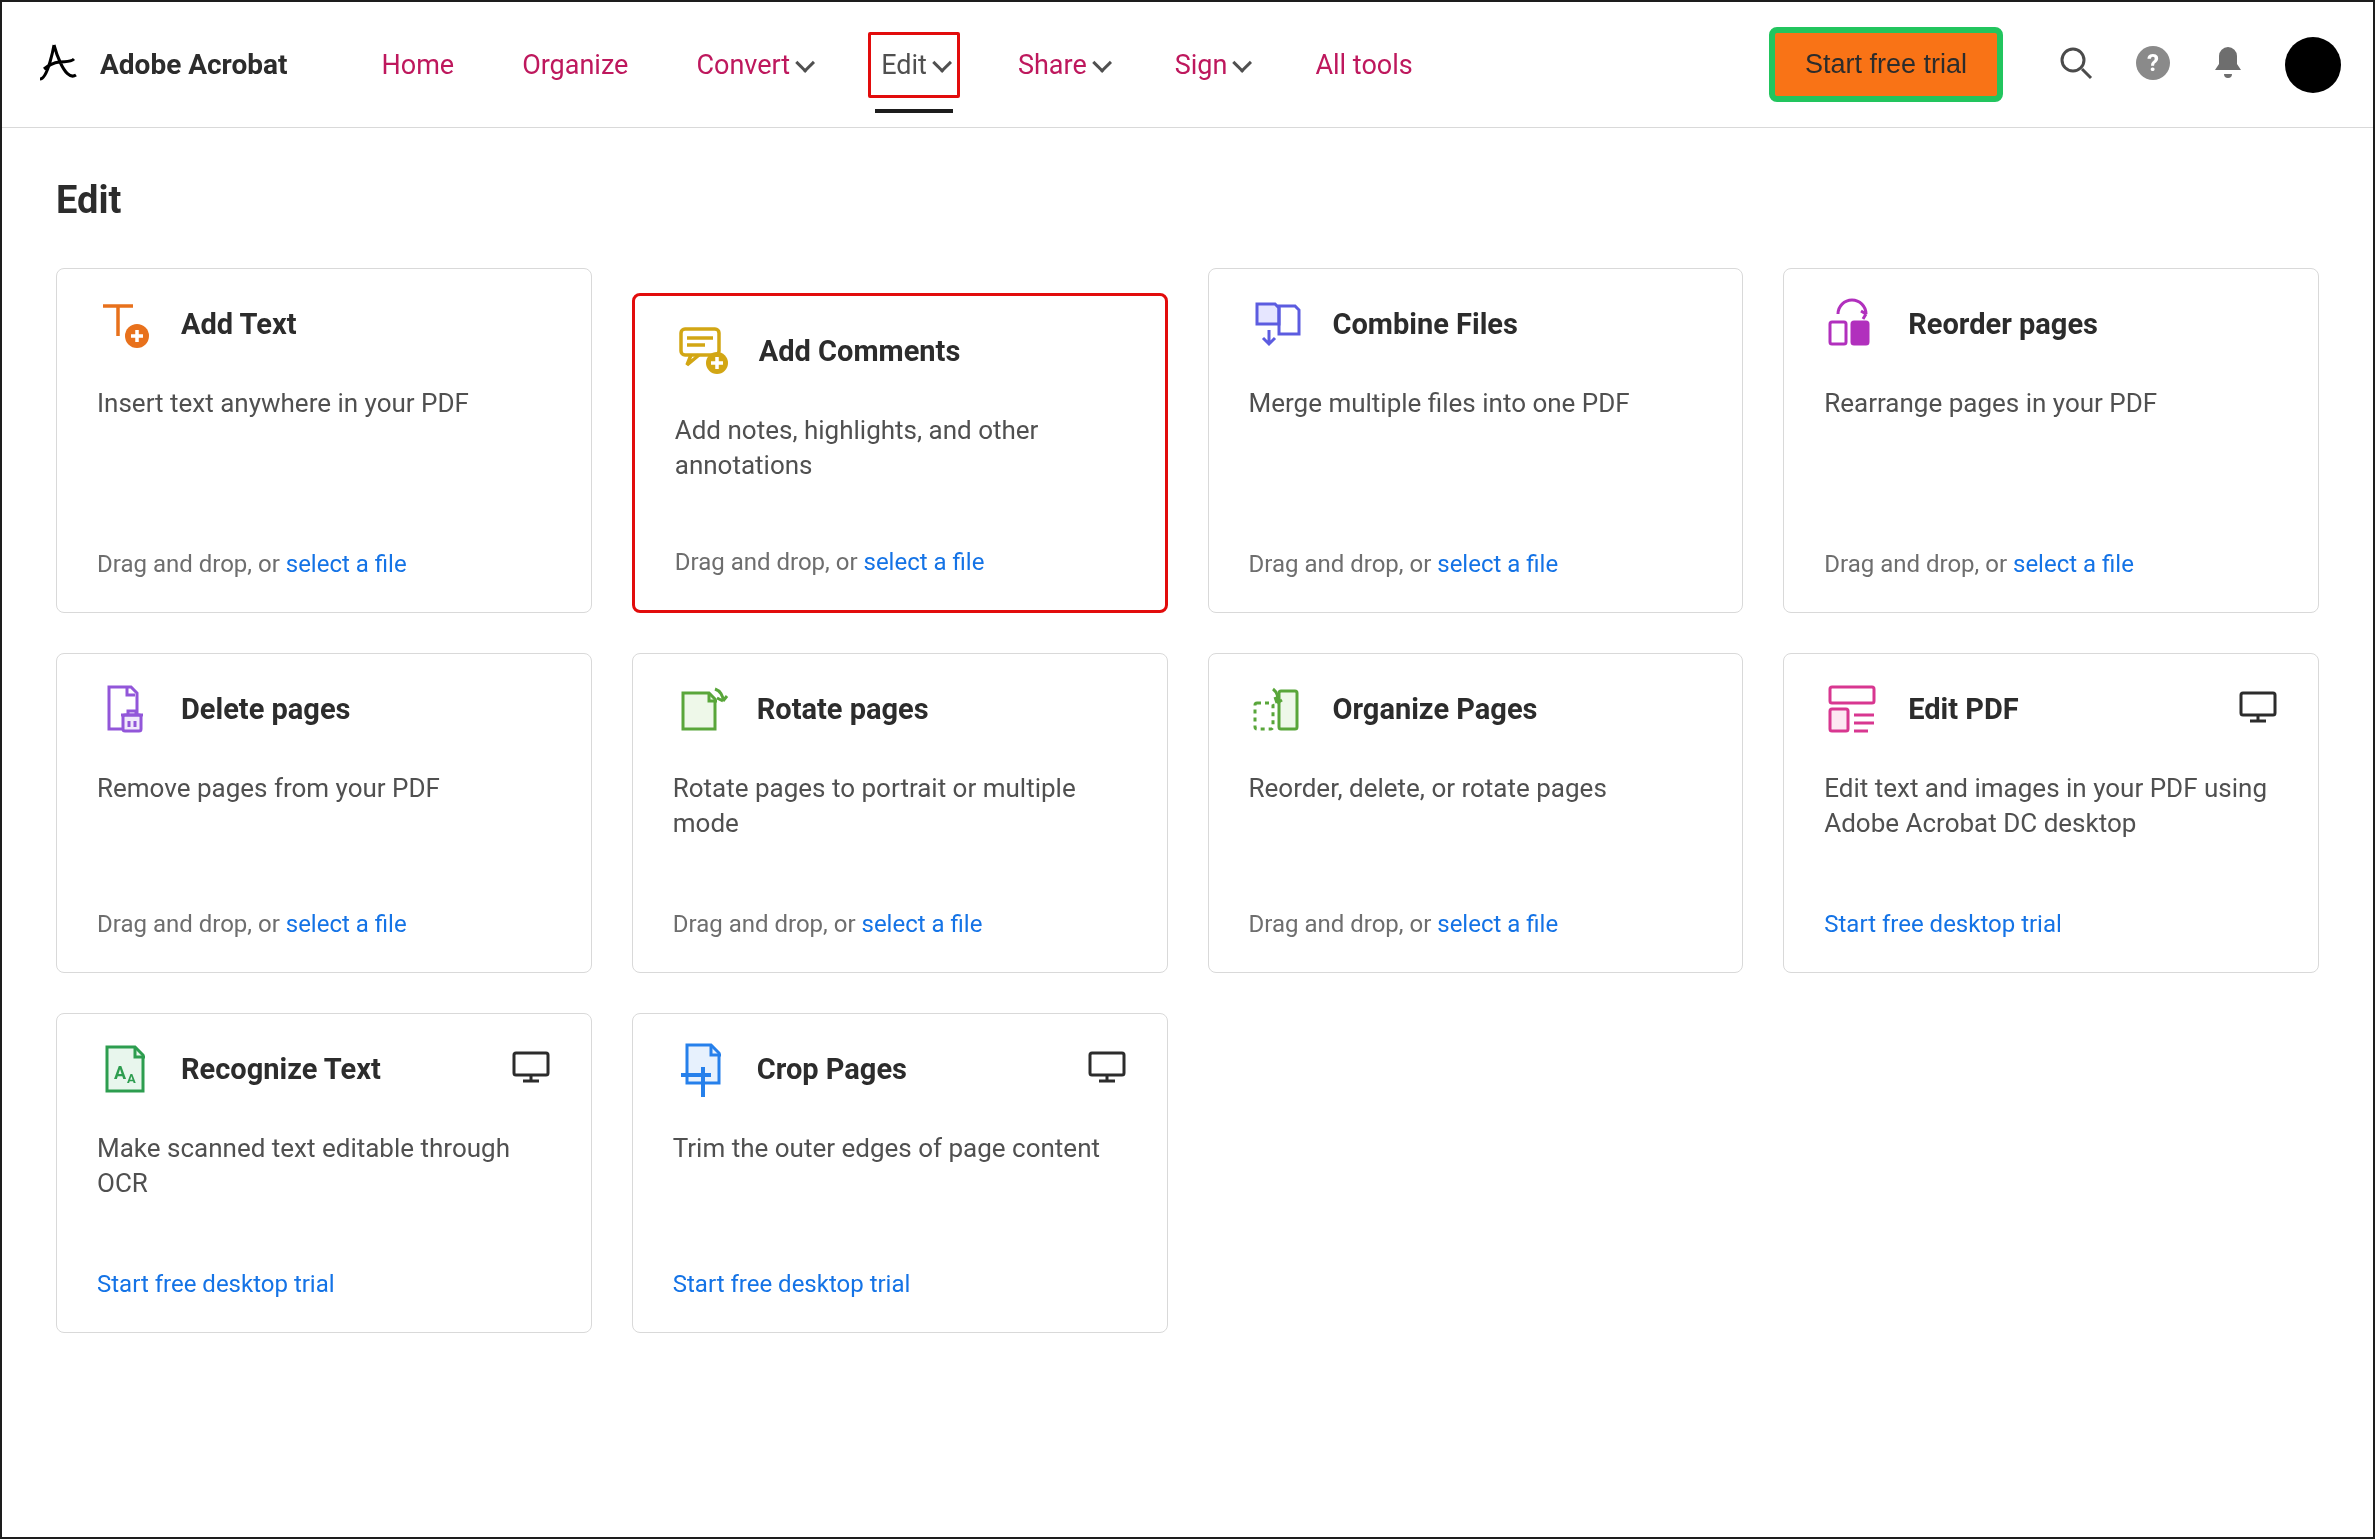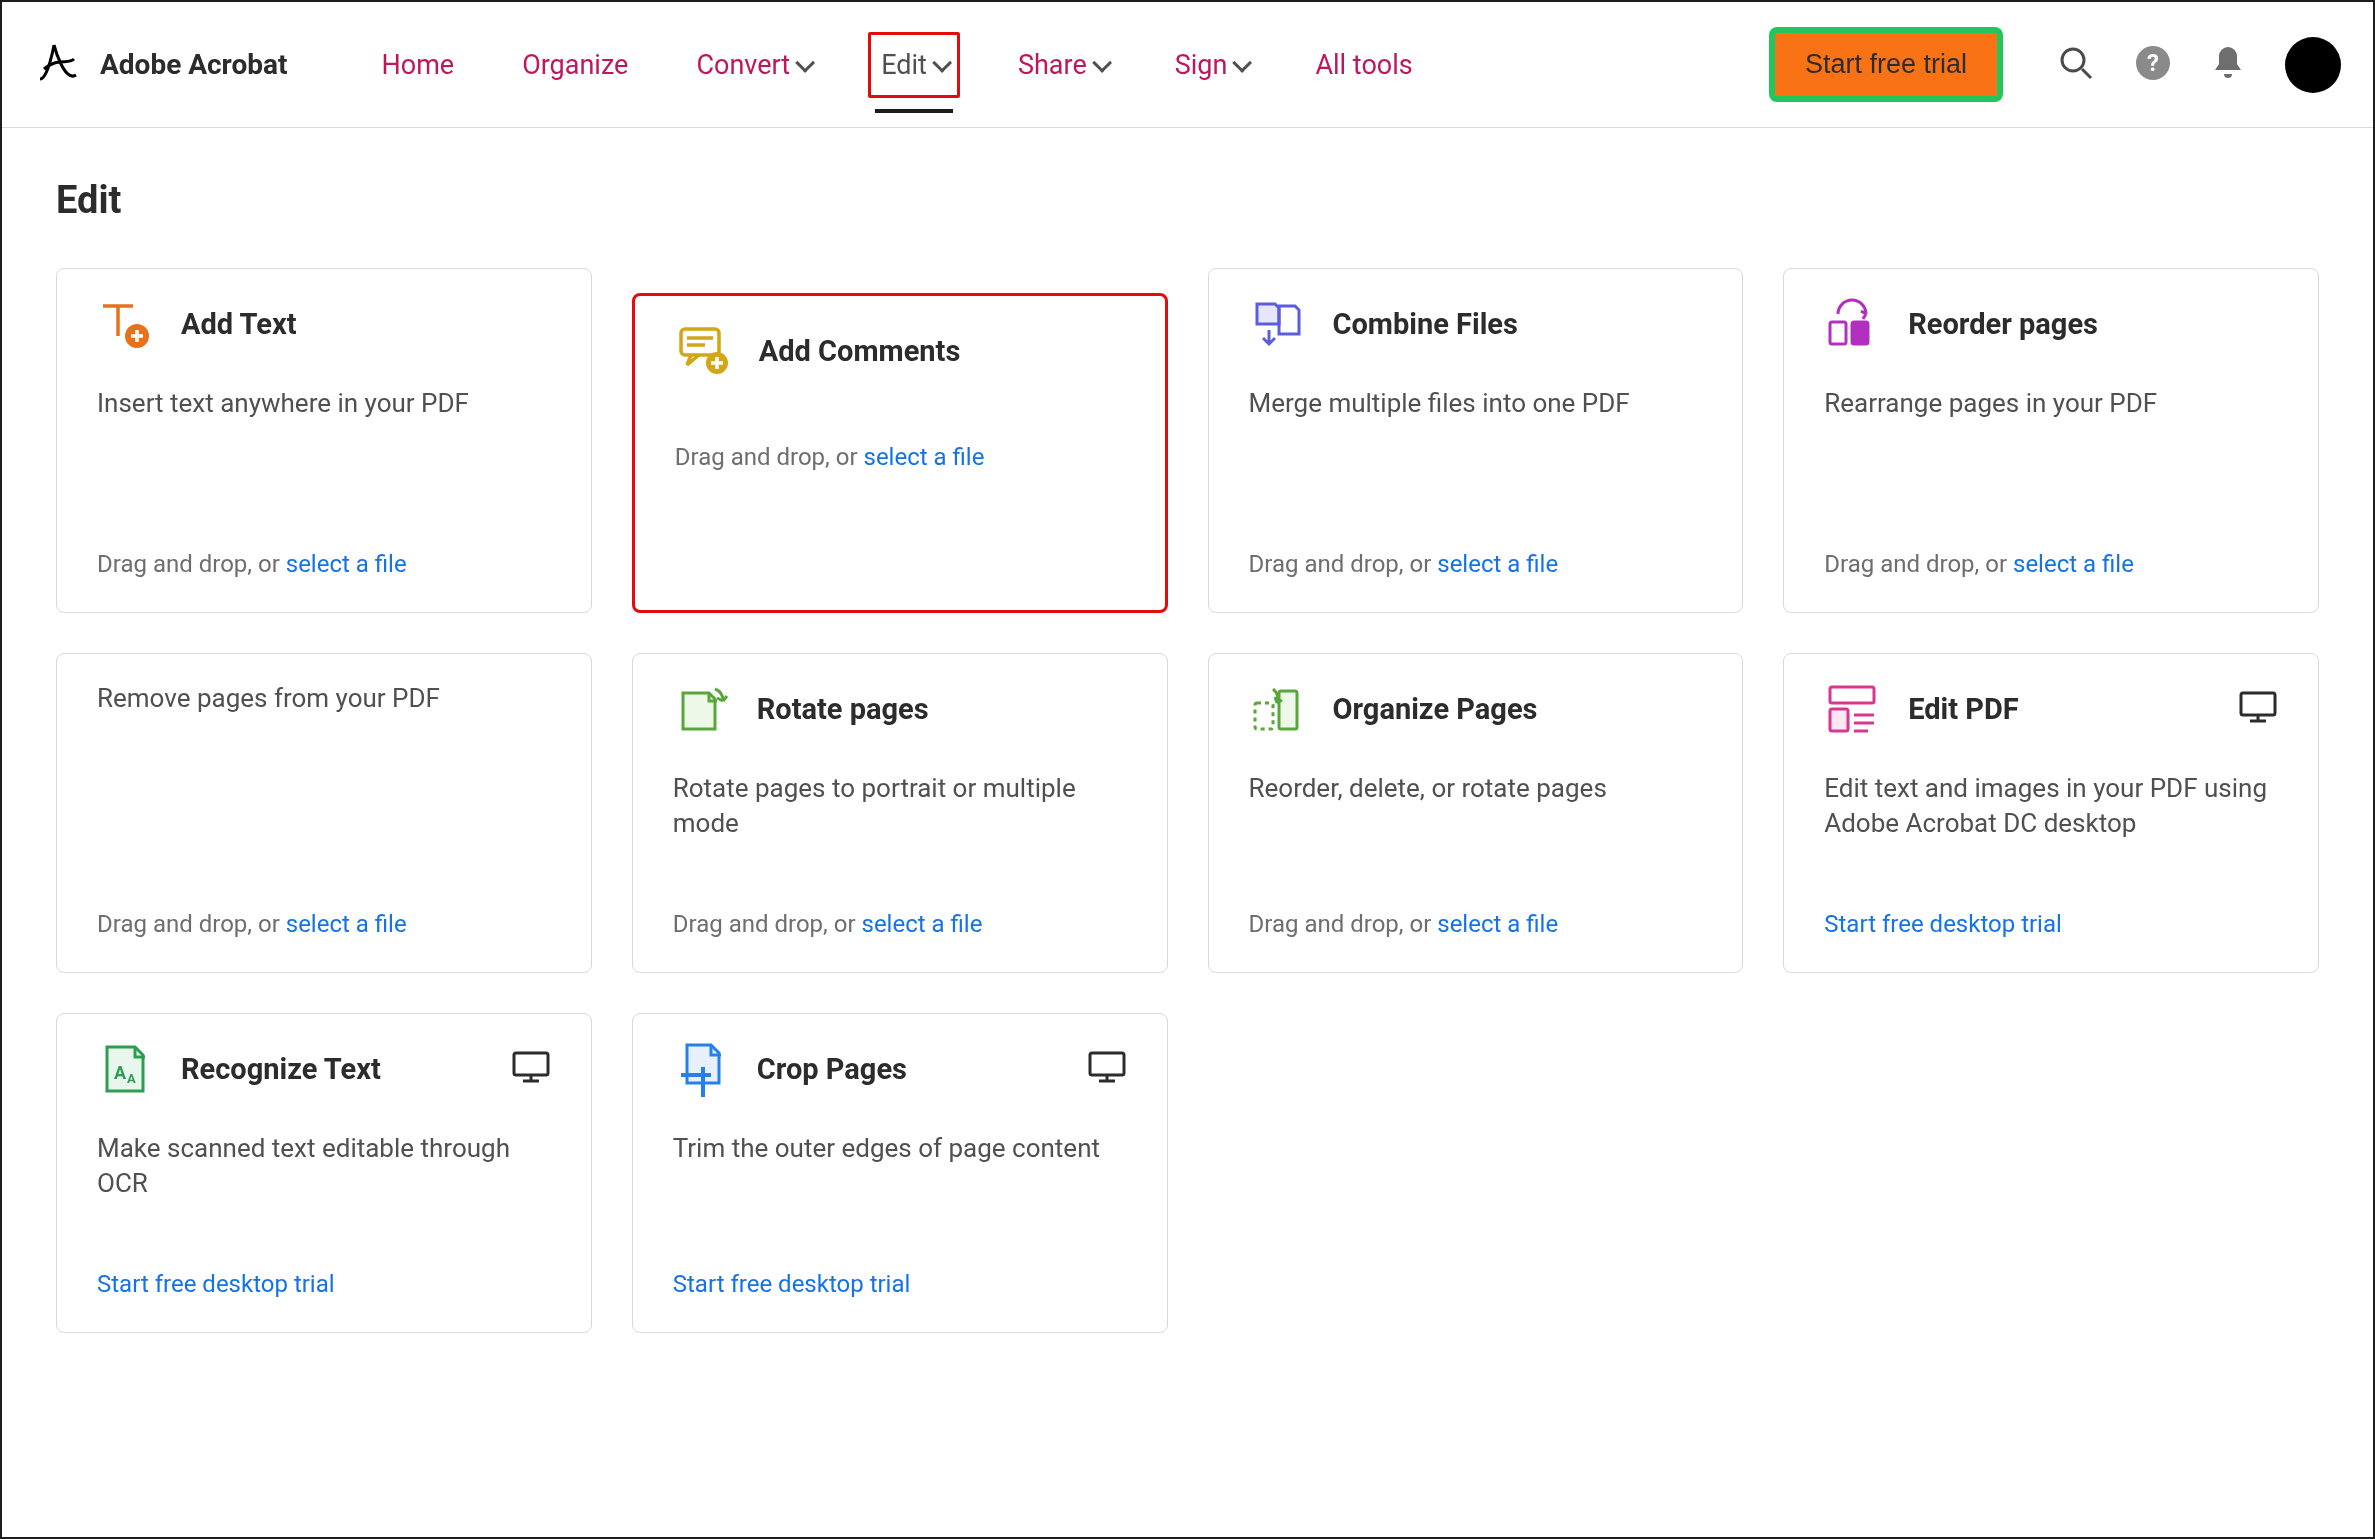--- a/index.html
+++ b/index.html
@@ -198,20 +198,21 @@
         <span class="card-icon">
           <svg viewBox="0 0 56 56" fill="none" stroke="#d2a614" stroke-width="3.5">
             <rect x="6" y="6" width="38" height="26" rx="4"></rect>
               <path d="M12 15h26M12 22h18M16 32l-4 10 12-10"></path>
             <circle cx="42" cy="40" r="11" fill="#d2a614" stroke="none"></circle>
               <path d="M42 34v12M36 40h12" stroke="#fff"></path>
           </svg>
         </span>
         <span class="card-title">Add Comments</span>
       </div>
+      <div class="card-desc">Add notes, highlights, and other annotations</div>
       <div class="card-foot"><span>Drag and drop, or </span><span class="link">select a file</span></div>
     </div>
 
     <div class="card">
       <div class="card-head">
         <span class="card-icon">
           <svg viewBox="0 0 56 56" fill="none" stroke="#5c5ce0" stroke-width="3">
             <path d="M8 8h18l4 4v16H8z" fill="#e6e6ff"></path>
               <path d="M30 10h16l4 4v24H30z"></path>
               <path d="M20 34v14m-6-6l6 6 6-6"></path>
@@ -232,20 +233,33 @@
             <path d="M14 18a14 14 0 0 1 28 0m0 0l-5-3m5 3l-3 5"></path>
           </svg>
         </span>
         <span class="card-title">Reorder pages</span>
       </div>
       <div class="card-desc">Rearrange pages in your PDF</div>
       <div class="card-foot"><span>Drag and drop, or </span><span class="link">select a file</span></div>
     </div>
 
     <div class="card">
+      <div class="card-head">
+        <span class="card-icon">
+          <svg viewBox="0 0 56 56" fill="none" stroke="#9256d9" stroke-width="3">
+            <path d="M12 6h22l6 6v36H12z"></path>
+              <path d="M30 6v8h8"></path>
+            <g stroke="#9256d9">
+                <rect x="26" y="34" width="18" height="16" rx="2" fill="#f1e9fb"></rect>
+                <path d="M24 34h22M31 34v-4h8v4M32 40v6M38 40v6"></path>
+              </g>
+          </svg>
+        </span>
+        <span class="card-title">Delete pages</span>
+      </div>
       <div class="card-desc">Remove pages from your PDF</div>
       <div class="card-foot"><span>Drag and drop, or </span><span class="link">select a file</span></div>
     </div>
 
     <div class="card">
       <div class="card-head">
         <span class="card-icon">
           <svg viewBox="0 0 56 56" fill="none" stroke="#59a63a" stroke-width="3">
             <path d="M10 12h26l6 6v30H10z" fill="#eef8e9"></path>
               <path d="M36 12v8h8"></path>

